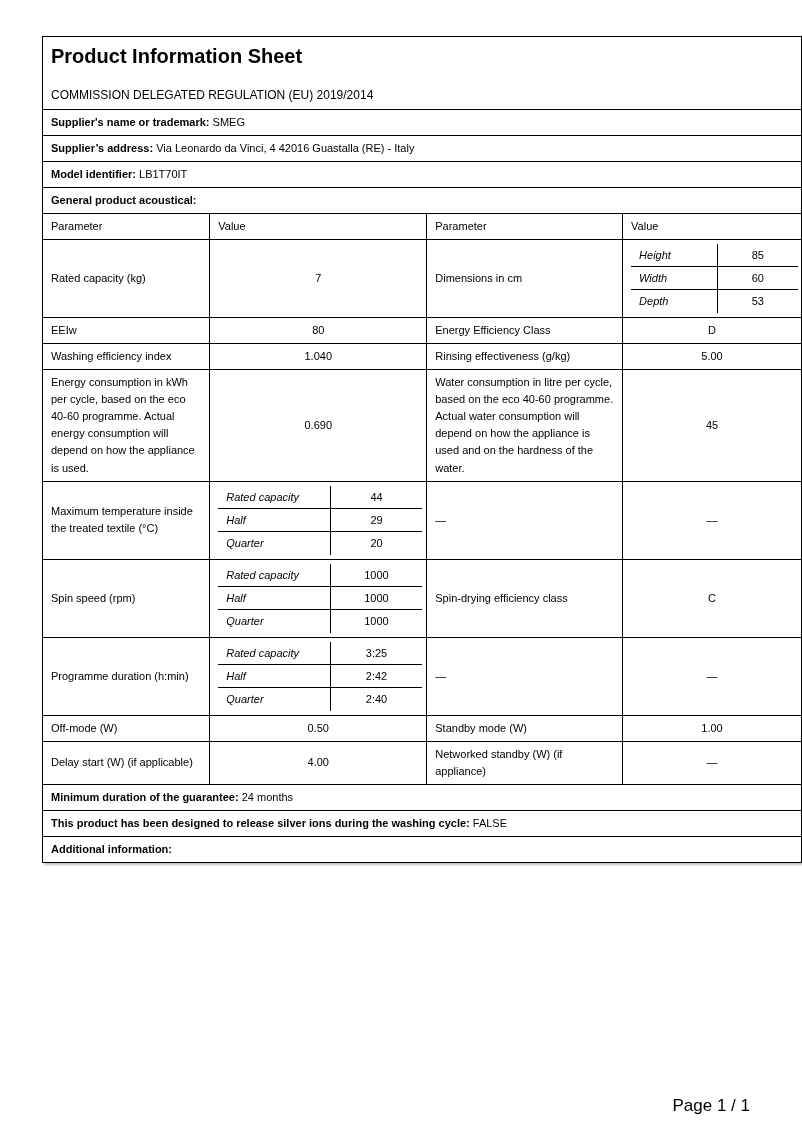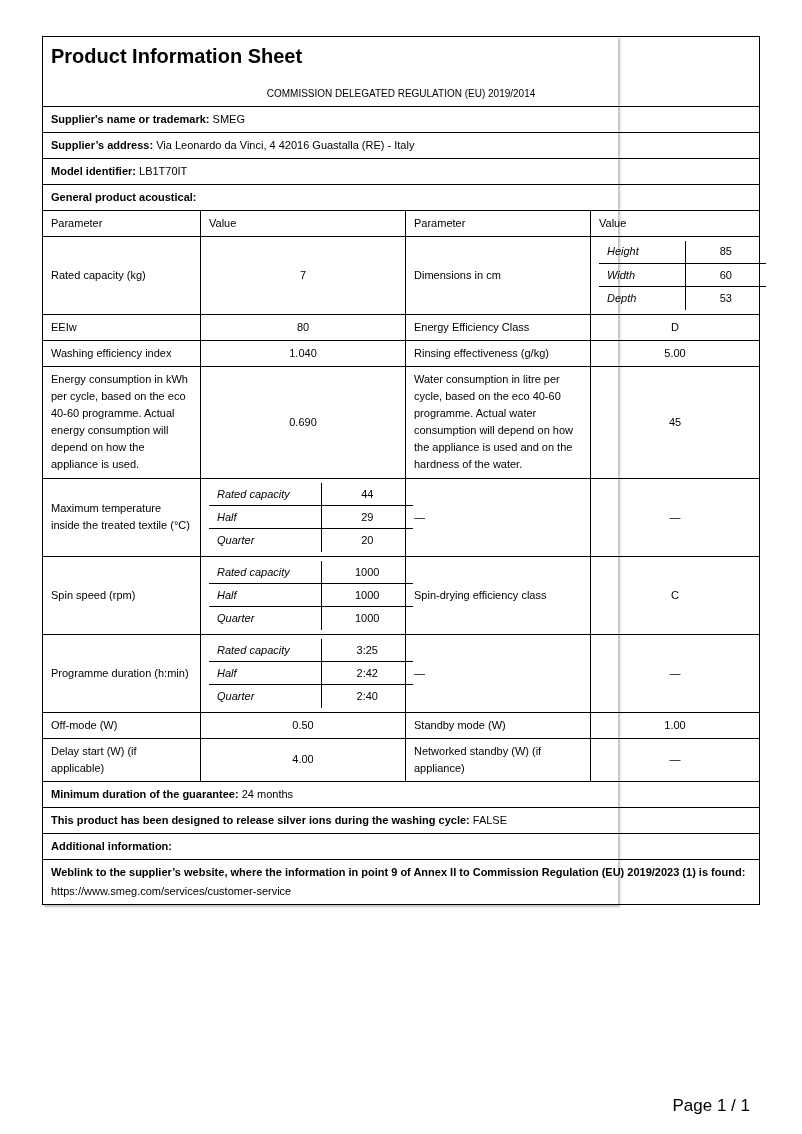--- a/index.html
+++ b/index.html
@@ -3,34 +3,34 @@
 <meta charset="utf-8">
 <style>
   * { margin:0; padding:0; box-sizing:border-box; }
   html,body { background:#ffffff; }
   body {
     width:802px; height:1134px; position:relative;
     font-family:"Liberation Sans","DejaVu Sans",sans-serif;
     color:#000; font-size:11px;
   }
   .sheet {
-    position:absolute; left:42px; top:36px; width:576px;
+    position:absolute; left:42px; top:36px; width:760px;
     background:#fff;
     box-shadow:2px 2px 2px rgba(0,0,0,0.25);
   }
   table.doc {
     width:100%; border-collapse:collapse; table-layout:fixed;
   }
   table.doc > tbody > tr > td {
     border:1px solid #000; vertical-align:middle;
     padding:4px 8px; font-size:11px; line-height:1.55;
   }
   td.title-cell { padding:12px 8px 6px 8px; }
   h1.title { font-size:20px; font-weight:700; letter-spacing:0; }
-  .regulation { font-size:10px; font-weight:400; margin-top:14px;text-align:center; }
+  .regulation { font-size:12px; font-weight:400; margin-top:14px; }
   .inforow .lbl { font-weight:700;margin-top:11px; }
   .inforow .val { font-weight:400; }
   td.hdr { height:22px; padding:3px 8px; }
   td.param { text-align:left; }
   td.val { text-align:center; }
   td.subcell { padding:0; vertical-align:top; }
   table.sub { width:100%; height:100%; border-collapse:collapse; table-layout:fixed; }
   table.sub td {
     border:1px solid #000; height:23px; padding:2px 8px;
     font-size:11px; vertical-align:middle;
@@ -262,23 +262,17 @@
         <td class="inforow" colspan="4">
           <span class="lbl">This product has been designed to release silver ions during the washing cycle:</span>
           <span class="val">FALSE</span>
         </td>
       </tr>
       <tr class="r-std">
         <td class="inforow" colspan="4">
           <span class="lbl">Additional information:</span>
         </td>
       </tr>
-      <tr class="r-weblink">
-        <td class="inforow" colspan="4">
-          <span class="lbl">Weblink to the supplier’s website, where the information in point 9 of Annex II to Commission Regulation (EU) 2019/2023 (1) is found:</span>
-          <span class="weblink-url">https://www.smeg.com/services/customer-service</span>
-        </td>
-      </tr>
     </tbody>
   </table>
 </div>
 
 <div class="page-footer">Page 1 / 1</div>
 
 </body></html>

